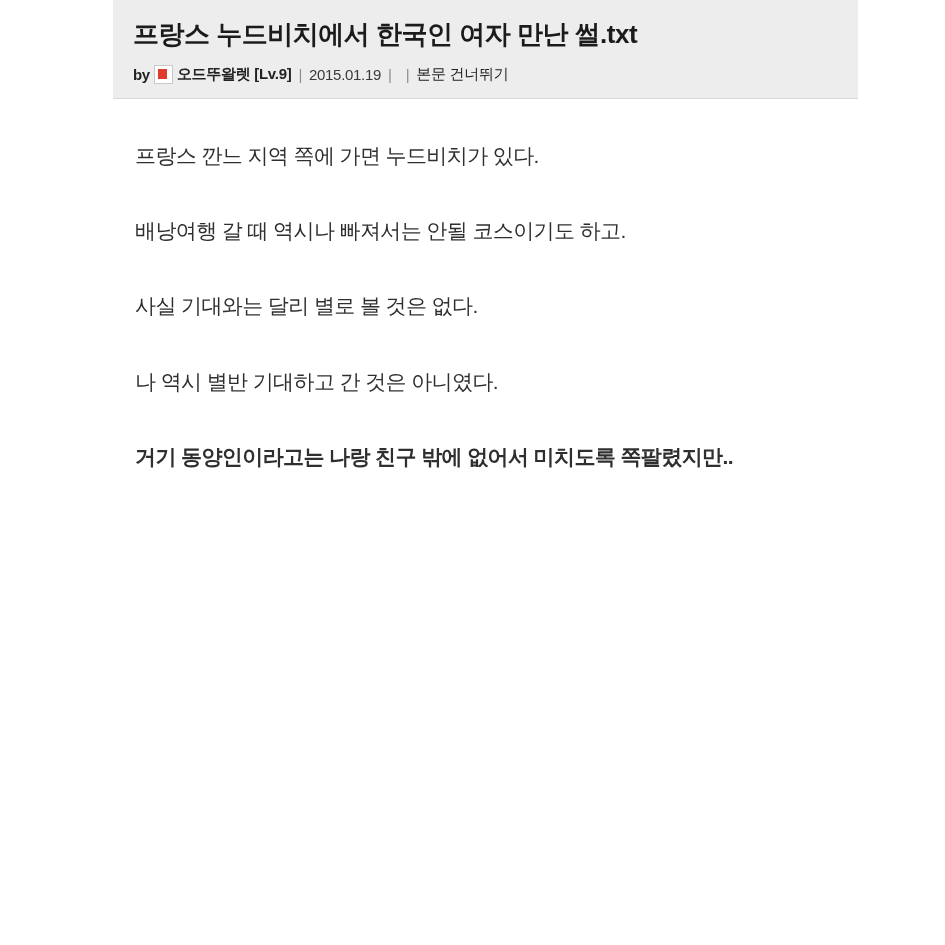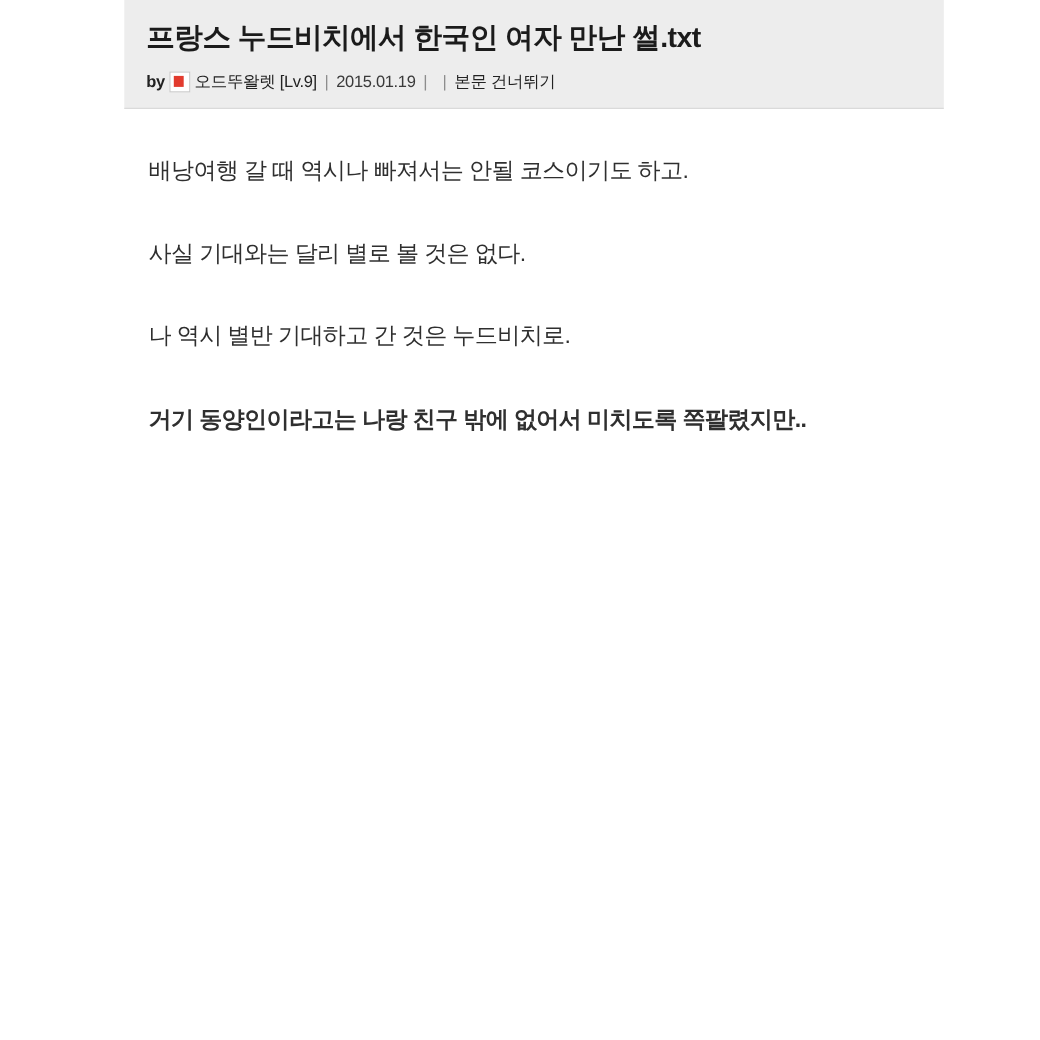--- a/index.html
+++ b/index.html
@@ -73,21 +73,21 @@
     content: "";
     position: absolute;
     left: 3px;
     top: 3px;
     width: 9px;
     height: 10px;
     background: #e23b2e;
   }
   .author-name {
     color: #222;
-    font-weight: normal;
+    font-weight: bold;
   }
   .meta-sep {
     color: #8d8d8d;
     margin: 0 7px;
   }
   .meta-date {
     color: #3a3a3a;
   }
   .meta-skip {
     color: #222;
@@ -124,20 +124,21 @@
         <span class="author-name">오드뚜왈렛 [Lv.9]</span>
         <span class="meta-sep">|</span>
         <span class="meta-date">2015.01.19</span>
         <span class="meta-sep">|</span>
         <span class="meta-sep">|</span>
         <span class="meta-skip">본문 건너뛰기</span>
       </div>
     </div>
 
     <div class="post-body">
+      <p class="para">프랑스 깐느 지역 쪽에 가면 누드비치가 있다.</p>
       <p class="para">배낭여행 갈 때 역시나 빠져서는 안될 코스이기도 하고.</p>
       <p class="para">사실 기대와는 달리 별로 볼 것은 없다.</p>
-      <p class="para">나 역시 별반 기대하고 간 것은 누드비치로.</p>
+      <p class="para">나 역시 별반 기대하고 간 것은 아니였다.</p>
       <p class="para">거기 동양인이라고는 나랑 친구 밖에 없어서 미치도록 쪽팔렸지만..</p>
     </div>
 
   </div>
 </div>
 
 </body></html>

